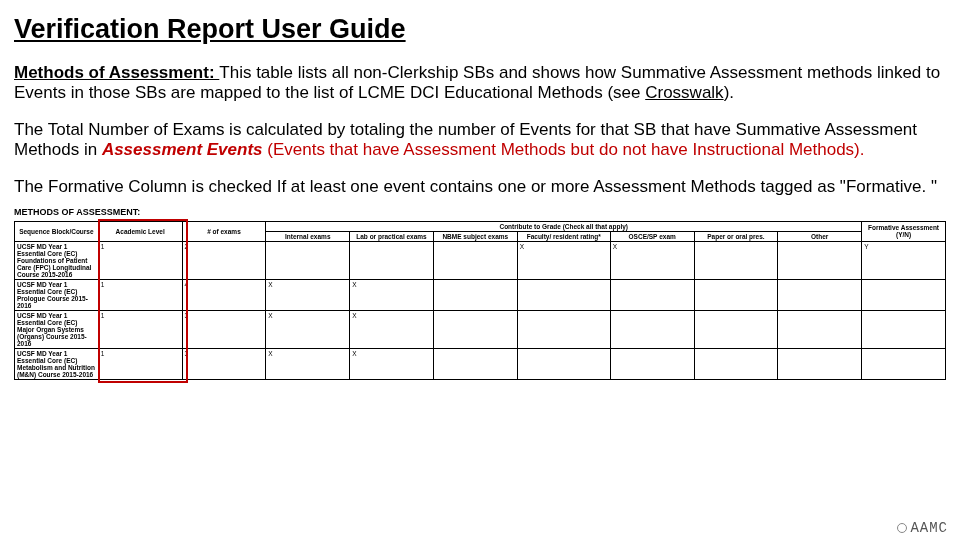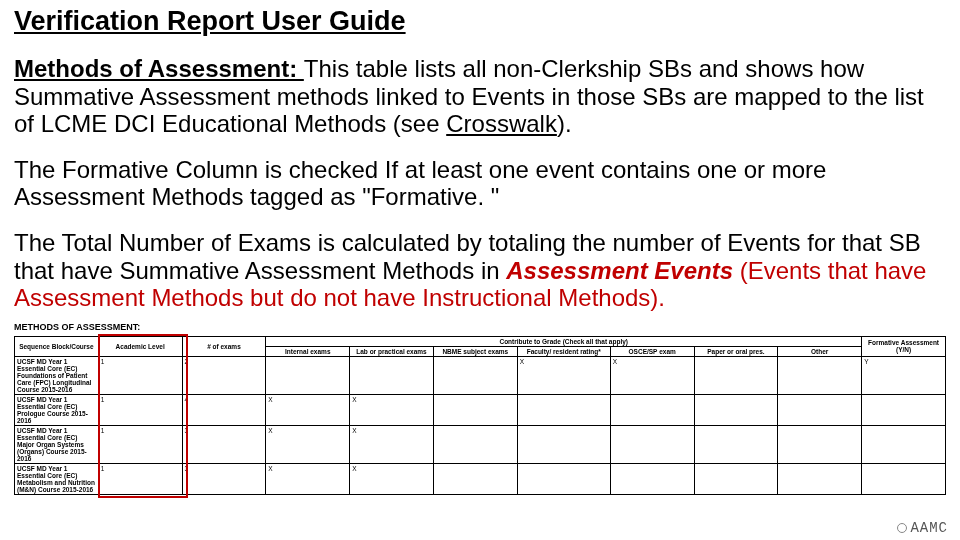--- a/index.html
+++ b/index.html
@@ -1,18 +1,18 @@
 <!DOCTYPE html>
 <html><head>
 <meta charset="utf-8">
 <style>
   html,body{margin:0;padding:0;background:#fff;font-family:Arial,Helvetica,sans-serif;color:#000;}
   .page{width:960px;height:540px;position:relative;box-sizing:border-box;padding:6px 14px 0 14px;overflow:hidden;}
-  .title{font-size:27px;font-weight:bold;text-decoration:underline;margin:0 0 2px 0;}
-  .para{font-size:24px;line-height:1.15;margin:18px 0 10px 0;}
+  .title{font-size:27px;font-weight:bold;text-decoration:underline;margin:8px 0 2px 0;}
+  .para{font-size:17px;line-height:1.15;margin:18px 0 10px 0;}
   .moa-label{font-weight:bold;text-decoration:underline;}
   .link{text-decoration:underline;}
   .red-bold{color:#c00000;font-weight:bold;font-style:italic;}
   .red{color:#c00000;}
   .tbl-wrap{position:relative;margin-top:6px;}
   .moa-header{font-size:9px;font-weight:bold;margin-bottom:4px;}
   table{border-collapse:collapse;width:100%;table-layout:fixed;font-size:6.5px;}
   th,td{border:1px solid #000;padding:1px 2px;vertical-align:top;text-align:left;}
   th{font-weight:bold;text-align:center;vertical-align:middle;}
   .course-name{font-weight:bold;}
@@ -24,25 +24,25 @@
 <body>
 
 <div class="page">
 
   <h1 class="title">Verification Report User Guide</h1>
 
   <p class="para">
     <span class="moa-label">Methods of Assessment: </span><span>This table lists all non-Clerkship SBs and shows how Summative Assessment methods linked to Events in those SBs are mapped to the list of LCME DCI Educational Methods (see </span><span class="link">Crosswalk</span><span>).</span>
   </p>
 
-  <p class="para">The Formative Column is checked If at least one event contains one or more Assessment Methods tagged as "Formative. "</p>
-
   <p class="para">
     <span>The Total Number of Exams is calculated by totaling the number of Events for that SB that have Summative Assessment Methods in </span><span class="red-bold">Assessment Events</span><span class="red"> (Events that have Assessment Methods but do not have Instructional Methods).</span>
   </p>
+
+  <p class="para">The Formative Column is checked If at least one event contains one or more Assessment Methods tagged as "Formative. "</p>
 
   <div class="tbl-wrap">
     <div class="moa-header">METHODS OF ASSESSMENT:</div>
 
     <table>
       <colgroup>
         <col style="width:9%">
           <col style="width:9%">
           <col style="width:9%">
         <col style="width:9%">

